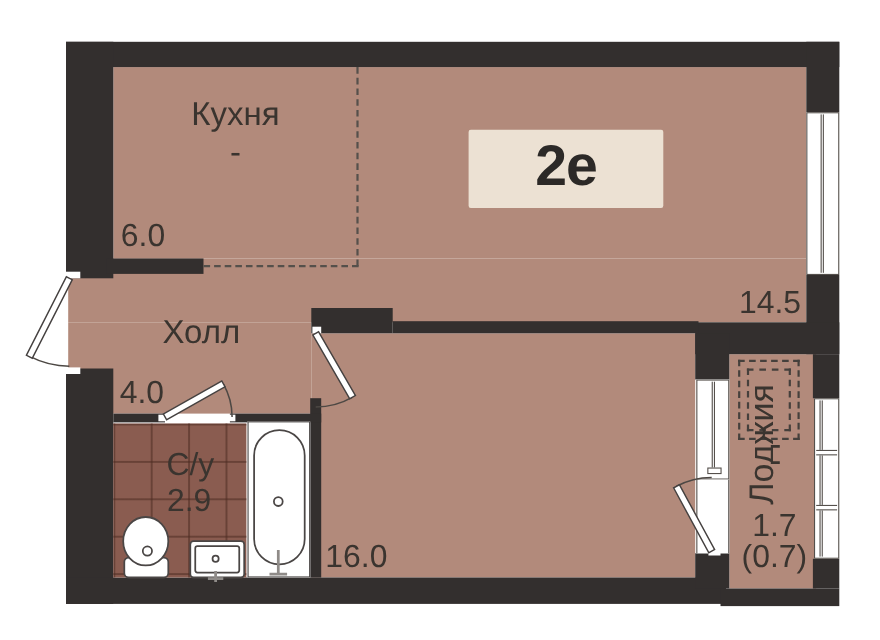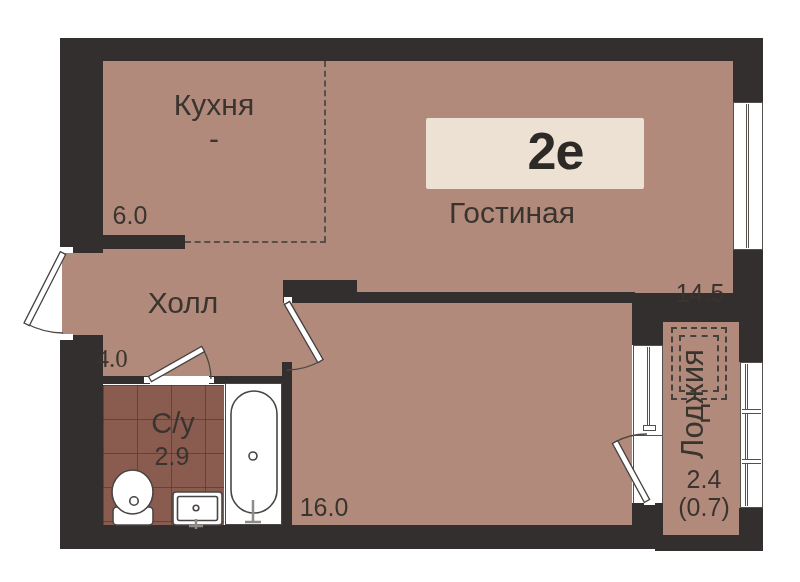--- a/index.html
+++ b/index.html
@@ -6,38 +6,38 @@
   body{width:800px;height:582px;position:relative;overflow:hidden;
        font-family:"Liberation Sans", sans-serif;}
   .plan{position:absolute;left:0;top:0;width:800px;height:582px;}
   .abs{position:absolute;box-sizing:border-box;}
   .floor{background:#b28a7b;}
   .wall{background:#332f2e;}
   .notch{background:#ffffff;}
   .lbl{position:absolute;transform:translate(-50%,-50%);color:#3a342f;
        white-space:nowrap;line-height:1;}
   .room-name{font-size:30px;}
-  .room-area{font-size:25px;}
+  .room-area{font-size:29px;}
   .lbl-rot{transform:translate(-50%,-50%) rotate(-90deg);}
   .dash-v{border-left:2.5px dashed #55504b;}
   .dash-h{border-top:2.5px dashed #55504b;}
   .dash-box{border:2px dashed #45403c;}
   .tiles{background-color:#8a5c50;
     background-image:
       linear-gradient(to right, rgba(77,44,34,.55) 1.5px, transparent 1.5px),
       linear-gradient(to bottom, rgba(77,44,34,.55) 1.5px, transparent 1.5px);
     background-size:34px 34px;}
   .white-area{background:#ffffff;border:1.5px solid #4a4645;}
   .win{background:#ffffff;border:1.5px solid #55504c;}
   .win-line-v{position:absolute;top:1px;bottom:1px;width:3px;background:#fff;
       border-left:1.3px solid #55504c;border-right:1.3px solid #55504c;box-sizing:border-box;}
   .win-div-h{position:absolute;left:1px;right:1px;height:5px;background:#fff;
       border-top:1.3px solid #55504c;border-bottom:1.3px solid #55504c;box-sizing:border-box;}
   .badge{position:absolute;left:426px;top:118px;width:177px;height:71px;
-      background:#ece1d3;border-radius:2px;display:flex;align-items:center;padding-left:41px;}
+      background:#ece1d3;border-radius:2px;display:flex;align-items:center;}
   .badge-type{flex:1;text-align:center;font-size:52px;font-weight:600;
       color:#2c2927;letter-spacing:-1px;padding-bottom:5px;}
   .badge-areas{width:88px;height:63px;margin-right:4px;background:#ad8272;
       border:2px solid #f0e7d9;box-sizing:border-box;display:flex;flex-direction:column;
       align-items:center;justify-content:center;font-size:23px;color:#332e2a;line-height:1.18;}
   svg{position:absolute;left:0;top:0;}
   .leaf{fill:#ffffff;stroke:#454140;stroke-width:1.3;}
   .arc{fill:none;stroke:#4d4844;stroke-width:1.4;}
   .fix{fill:#ffffff;stroke:#4a4645;stroke-width:1.6;}
   .pipe{fill:none;stroke:#8f8b88;stroke-width:2.5;}
@@ -146,28 +146,27 @@
   </svg>
 
   <div class="badge">
     <span class="badge-type">2е</span>
   </div>
 
   <div class="lbl room-name" style="left:214px;top:105px;">Кухня</div>
   <div class="lbl room-name" style="left:214px;top:139px;">-</div>
   <div class="lbl room-area" style="left:130px;top:215px;">6.0</div>
 
-  <div class="lbl room-name" style="left:512px;top:213px;">Гостиная</div>
-  <div class="lbl room-area" style="left:700px;top:276px;margin-top:17px;">14.5</div>
+  <div class="lbl room-area" style="left:700px;top:276px;">14.5</div>
 
   <div class="lbl room-name" style="left:183px;top:303px;">Холл</div>
-  <div class="lbl room-area" style="left:112px;top:358px;font-family:Liberation Serif, serif;">4.0</div>
+  <div class="lbl room-area" style="left:129px;top:358px;">4.0</div>
 
   <div class="lbl" style="left:173px;top:423px;font-size:29px;">С/у</div>
   <div class="lbl room-area" style="left:172px;top:456px;">2.9</div>
 
   <div class="lbl room-area" style="left:324px;top:507px;">16.0</div>
 
   <div class="lbl lbl-rot" style="left:692px;top:404px;font-size:31px;">Лоджия</div>
-  <div class="lbl room-area" style="left:704px;top:479px;">2.4</div>
+  <div class="lbl room-area" style="left:704px;top:479px;">1.7</div>
   <div class="lbl room-area" style="left:704px;top:507px;">(0.7)</div>
 
 </div>
 
 </body></html>

